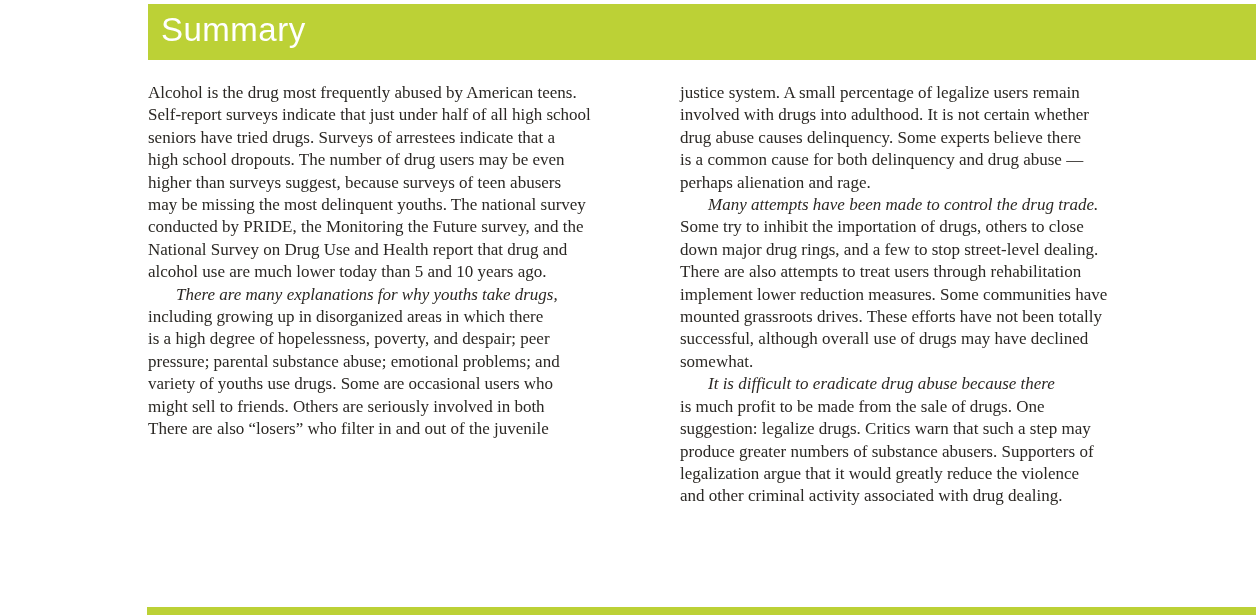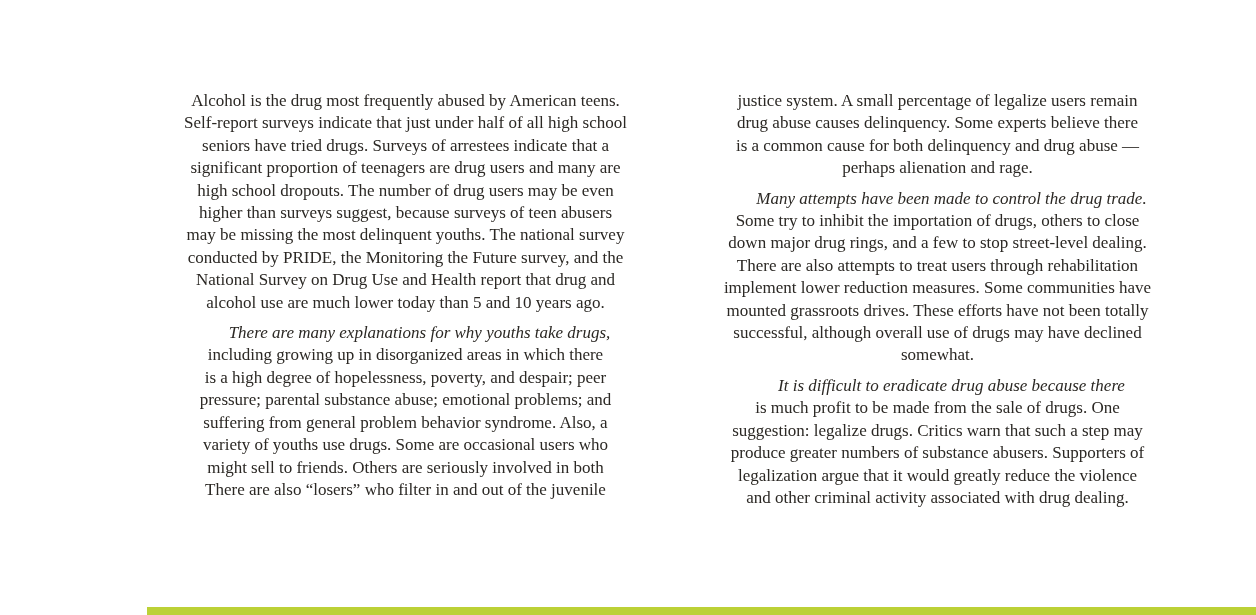--- a/index.html
+++ b/index.html
@@ -43,22 +43,21 @@
     display: flex;
     gap: 17px;
     color: var(--text-color);
     font-size: 17px;
     line-height: 22.4px;
   }
   .col {
     width: 515px;
   }
   .para {
-    margin: 8px;
-    text-align: center;
+    margin: 0;
   }
   .line {
     white-space: nowrap;
   }
   .line.indented {
     padding-left: 28px;
     font-style: italic;
   }
   .bottom-rule {
     position: absolute;
@@ -66,49 +65,51 @@
     right: 0;
     top: 607px;
     height: 8px;
     background: var(--accent);
   }
 </style>
 </head>
 <body>
 
 <div class="page" style="--accent: #bcd136; --text-color: #2b2824;">
+  <div class="header-bar">
+    <span class="header-title" style="color: rgb(255, 255, 255);">Summary</span>
+  </div>
 
   <div class="content">
     <div class="col">
         <div class="para">
           <div class="line">Alcohol is the drug most frequently abused by American teens.</div>
           <div class="line">Self-report surveys indicate that just under half of all high school</div>
           <div class="line">seniors have tried drugs. Surveys of arrestees indicate that a</div>
-          <div class="line">significant proportion of teenagers are drug users and many are</div>
           <div class="line">high school dropouts. The number of drug users may be even</div>
           <div class="line">higher than surveys suggest, because surveys of teen abusers</div>
           <div class="line">may be missing the most delinquent youths. The national survey</div>
           <div class="line">conducted by PRIDE, the Monitoring the Future survey, and the</div>
           <div class="line">National Survey on Drug Use and Health report that drug and</div>
           <div class="line">alcohol use are much lower today than 5 and 10 years ago.</div>
         </div>
         <div class="para">
           <div class="line indented">There are many explanations for why youths take drugs,</div>
           <div class="line">including growing up in disorganized areas in which there</div>
           <div class="line">is a high degree of hopelessness, poverty, and despair; peer</div>
           <div class="line">pressure; parental substance abuse; emotional problems; and</div>
-          <div class="line">suffering from general problem behavior syndrome. Also, a</div>
           <div class="line">variety of youths use drugs. Some are occasional users who</div>
           <div class="line">might sell to friends. Others are seriously involved in both</div>
           <div class="line">There are also “losers” who filter in and out of the juvenile</div>
         </div>
       </div>
     <div class="col">
         <div class="para">
           <div class="line">justice system. A small percentage of legalize users remain</div>
+          <div class="line">involved with drugs into adulthood. It is not certain whether</div>
           <div class="line">drug abuse causes delinquency. Some experts believe there</div>
           <div class="line">is a common cause for both delinquency and drug abuse —</div>
           <div class="line">perhaps alienation and rage.</div>
         </div>
         <div class="para">
           <div class="line indented">Many attempts have been made to control the drug trade.</div>
           <div class="line">Some try to inhibit the importation of drugs, others to close</div>
           <div class="line">down major drug rings, and a few to stop street-level dealing.</div>
           <div class="line">There are also attempts to treat users through rehabilitation</div>
           <div class="line">implement lower reduction measures. Some communities have</div>

